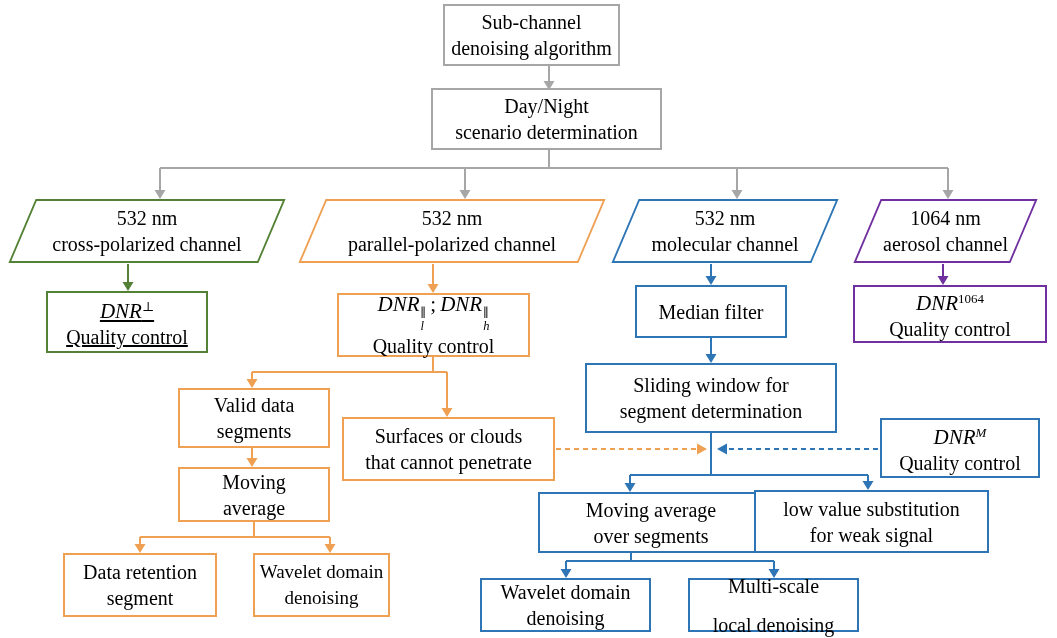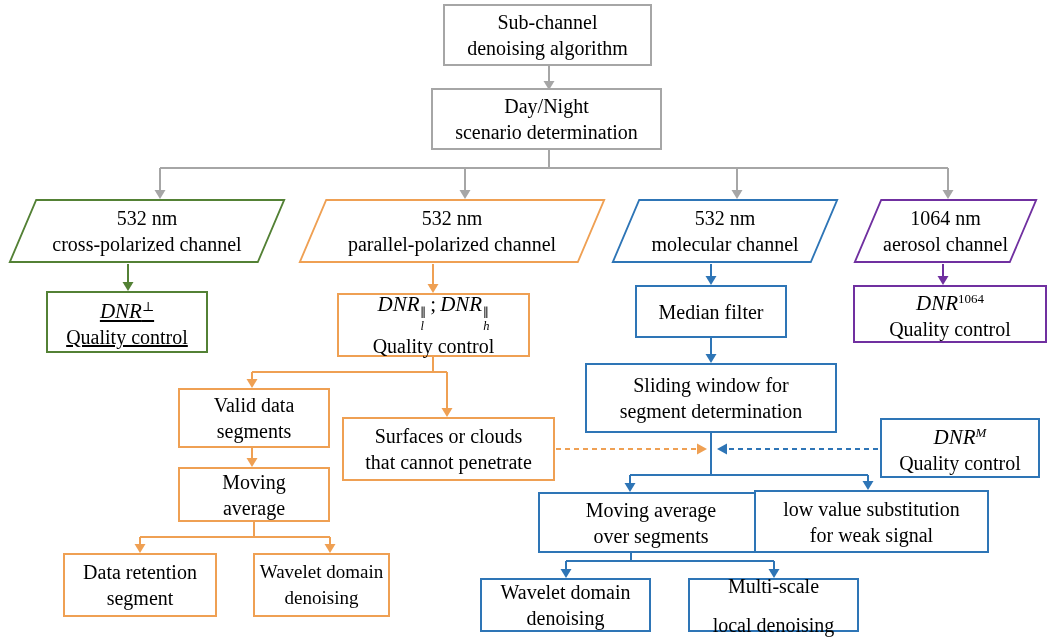--- a/index.html
+++ b/index.html
@@ -108,21 +108,21 @@
       <path d="M705.5,276 L716.5,276 L711,285 Z"></path>
       <path d="M705.5,354 L716.5,354 L711,363 Z"></path>
       <path d="M624.5,483 L635.5,483 L630,492 Z"></path>
       <path d="M862.5,481 L873.5,481 L868,490 Z"></path>
       <path d="M560.5,569 L571.5,569 L566,578 Z"></path>
       <path d="M768.5,569 L779.5,569 L774,578 Z"></path>
       <path d="M727,443.5 L727,454.5 L717,449 Z"></path>
     </g>
   </svg>
 
-  <div class="box c-gray" style="left:443px;top:4px;width:209px;height:62px;">
+  <div class="box c-gray" style="left:443px;top:4px;width:177px;height:62px;">
     <div class="line">Sub-channel</div>
     <div class="line">denoising algorithm</div>
   </div>
   <div class="box c-gray" style="left:431px;top:88px;width:231px;height:62px;">
     <div class="line">Day/Night</div>
     <div class="line">scenario determination</div>
   </div>
 
   <div class="box para c-green" style="left:22px;top:199px;width:250px;height:64px;">
     <div class="unskew">

